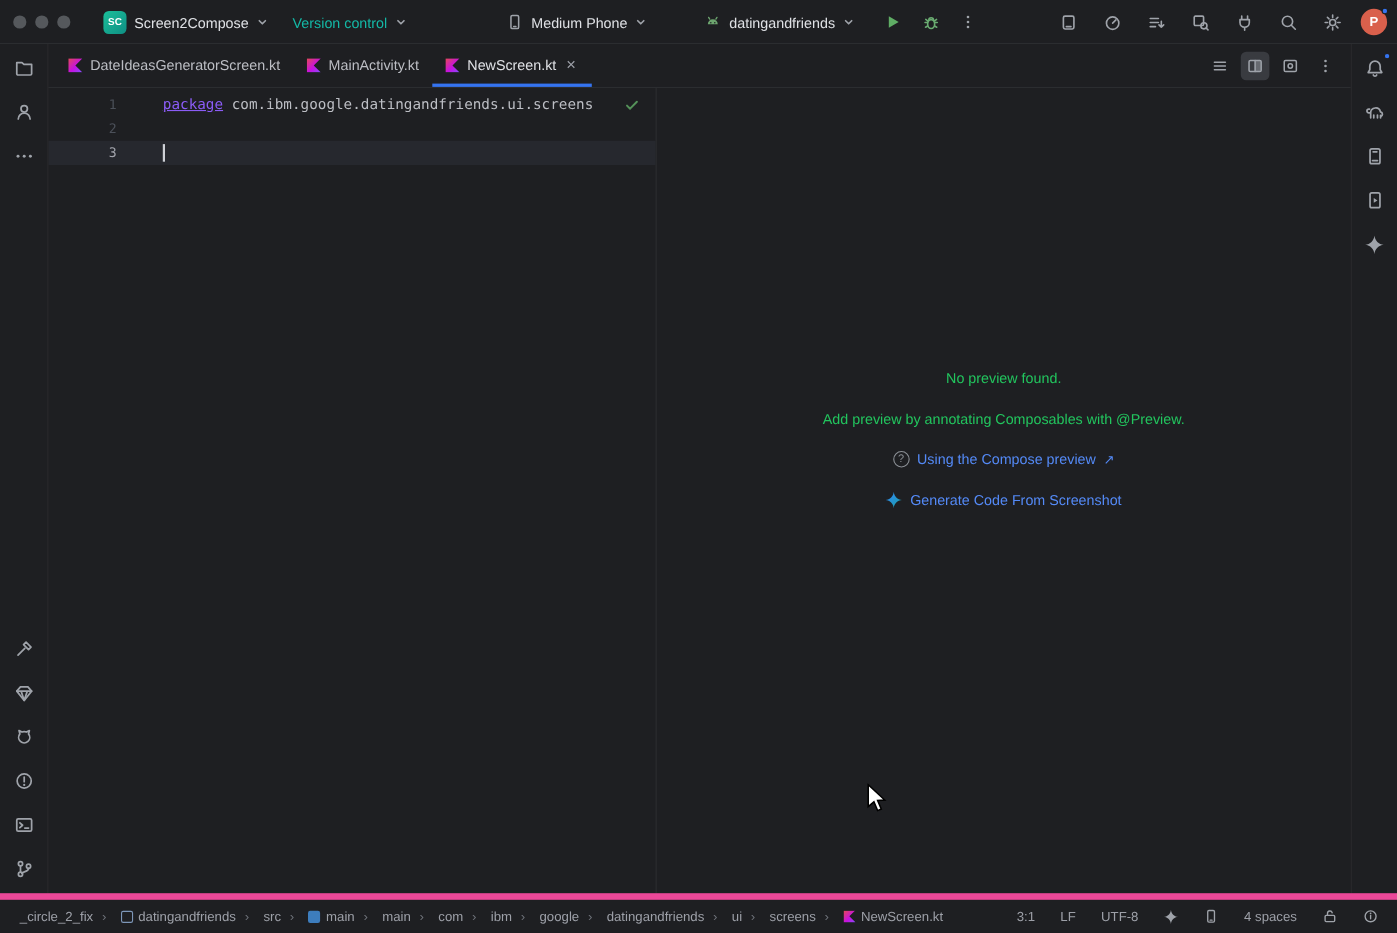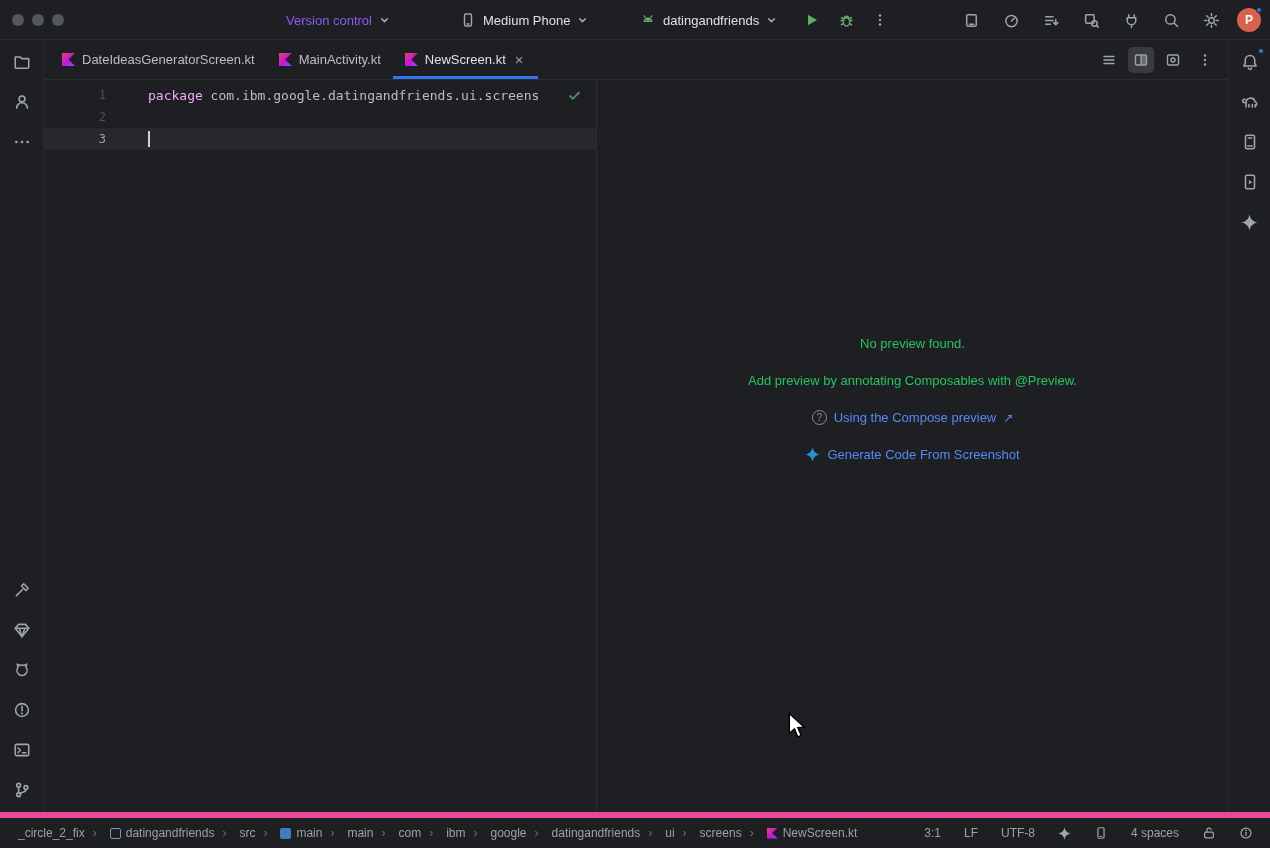--- a/index.html
+++ b/index.html
@@ -9,21 +9,21 @@
 
   svg.si { stroke:#9fa3aa; fill:none; stroke-width:1.4; stroke-linecap:round; stroke-linejoin:round; }
 
   
   .titlebar { height:40px; flex:none; position:relative; border-bottom:1px solid #2b2d30; }
   .traffic { position:absolute; left:12px; top:14px; display:flex; gap:8px; }
   .light { width:12px; height:12px; border-radius:50%; background:#55585c; display:inline-block; }
   .chip { position:absolute; top:5px; height:30px; display:flex; align-items:center; gap:7px;
           padding:0 8px; border-radius:6px; cursor:default; }
   .project-chip { left:86px; }
-  .vc-chip { left:278px; color:#8b5cf6; }
+  .vc-chip { left:258px; color:#14b8a6; }
   .device-chip { left:452px; }
   .runcfg-chip { left:632px; }
   .sc-badge { width:21px; height:21px; border-radius:5px; background:linear-gradient(135deg,#1bbf9a,#0f8f84);
               color:#fff; font-size:9px; font-weight:bold; display:flex; align-items:center; justify-content:center; }
   .run-group { position:absolute; left:798px; top:6px; display:flex; gap:6px; align-items:center; }
   .tbtn { width:28px; height:28px; border-radius:6px; display:flex; align-items:center; justify-content:center; cursor:pointer; }
   .tb-right { position:absolute; right:9px; top:6px; display:flex; gap:12px; align-items:center; }
   .avatar { width:24px; height:24px; border-radius:50%; background:#d9604c; color:#fff; font-size:12px;
             font-weight:bold; display:flex; align-items:center; justify-content:center; position:relative; }
   .notif-dot { position:absolute; width:6px; height:6px; background:#3574f0; border-radius:50%;
@@ -56,21 +56,21 @@
   
   .content { flex:1; display:flex; min-height:0; }
   .editor { width:552px; flex:none; position:relative; padding-top:4px;
             font-family:"DejaVu Sans Mono",monospace; font-size:13px; }
   .row { display:flex; align-items:center; height:22px; }
   .row.current { background:#26282e; }
   .num { width:62px; flex:none; text-align:right; color:#4b5059; font-size:12px;
          font-family:"DejaVu Sans Mono",monospace; }
   .row.current .num { color:#a1a3ab; }
   .codetext { padding-left:42px; white-space:pre; color:#bcbec4; }
-  .kw { color:#f0abfc; }
+  .kw { color:#8b5cf6;text-decoration:underline; }
   .caret { width:1.5px; height:16px; background:#ced0d6; margin-left:42px; }
   .inspection { position:absolute; top:8px; right:14px; }
 
   .preview { flex:1; border-left:1px solid #2b2d30; display:flex; flex-direction:column; align-items:center;
              padding-top:256px; min-width:0; }
   .prow { margin-bottom:22px; color:#22c55e; }
   .plink { color:#548af7; display:flex; align-items:center; gap:7px; cursor:pointer; }
   .help-badge { width:15px; height:15px; border:1.2px solid #8c9096; border-radius:50%; color:#8c9096;
                 font-size:10px; display:flex; align-items:center; justify-content:center; flex:none; }
   .ext { font-size:12px; }
@@ -94,20 +94,27 @@
 
 <div class="app">
 
   <header class="titlebar">
     <div class="traffic">
       <span class="light"></span>
       <span class="light"></span>
       <span class="light"></span>
     </div>
 
+    <div class="chip project-chip">
+      <span class="sc-badge">SC</span>
+      <span>Screen2Compose</span>
+      <svg class="si" width="11" height="11" viewBox="0 0 10 10">
+          <path d="M2.5 3.5 5 6l2.5-2.5"></path>
+        </svg>
+    </div>
 
     <div class="chip vc-chip">
       <span>Version control</span>
       <svg class="si" width="11" height="11" viewBox="0 0 10 10">
           <path d="M2.5 3.5 5 6l2.5-2.5"></path>
         </svg>
     </div>
 
     <div class="chip device-chip">
       <svg class="si" width="16" height="16" viewBox="0 0 16 16">

